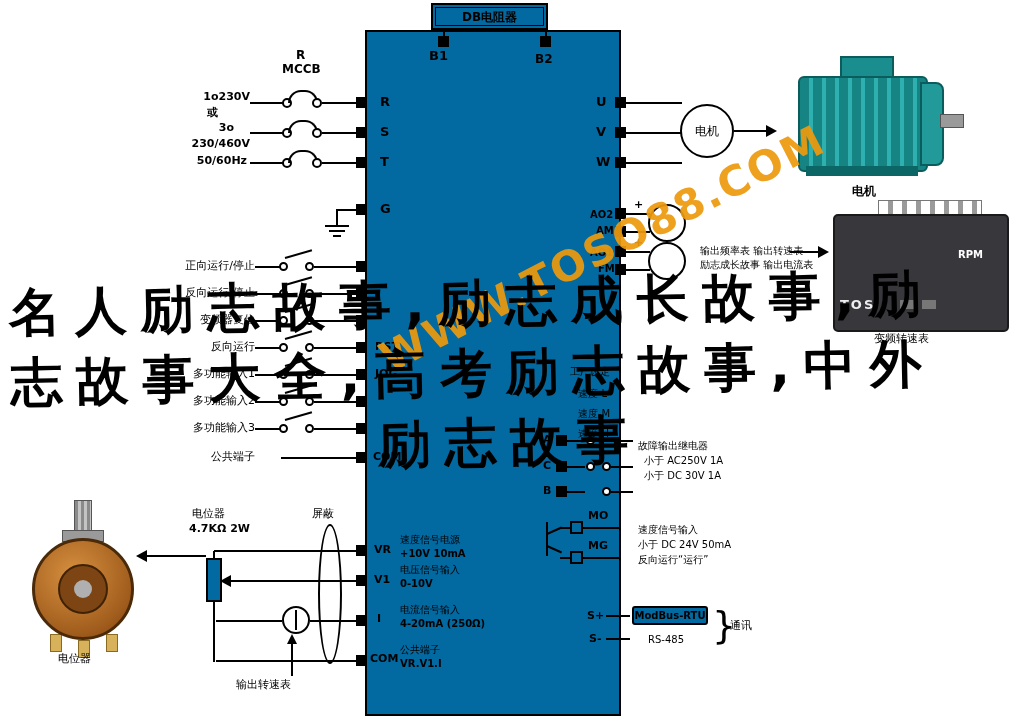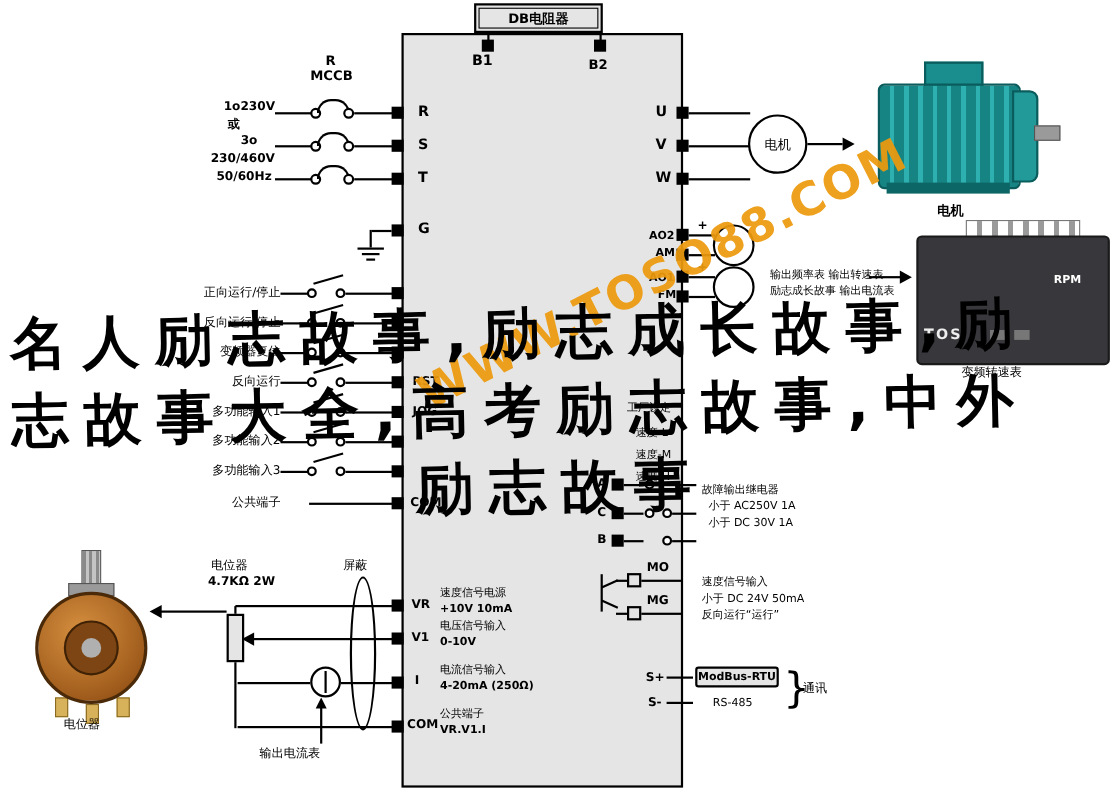--- a/index.html
+++ b/index.html
@@ -4,21 +4,21 @@
 <style>
   html,body{margin:0;padding:0;background:#fff}
   .canvas{position:relative;width:1013px;height:728px;background:#fff;overflow:hidden;
           font-family:"DejaVu Sans","Liberation Sans",sans-serif;color:#000}
   .h{position:absolute;background:#000;height:2px}
   .v{position:absolute;background:#000;width:2px}
   .sl{position:absolute;background:#000;height:2px;transform-origin:left center}
   .term{position:absolute;width:11px;height:11px;background:#000}
   .c{position:absolute;border:2px solid #000;border-radius:50%;background:#fff;box-sizing:border-box}
   .cc{display:flex;align-items:center;justify-content:center;font-size:12px}
-  .box{position:absolute;border:2px solid #000;box-sizing:border-box;background:#e5e5e5}
+  .box{position:absolute;border:2px solid #000;box-sizing:border-box;background:#0369a1}
   .t{position:absolute;white-space:nowrap;font-size:11px;line-height:1.25}
   .b{font-weight:bold}
   .arc{position:absolute;border:2px solid #000;border-bottom:none;border-radius:14px 14px 0 0;box-sizing:border-box;background:transparent}
   .arrR{position:absolute;width:0;height:0;border-left:11px solid #000;border-top:6px solid transparent;border-bottom:6px solid transparent}
   .arrL{position:absolute;width:0;height:0;border-right:11px solid #000;border-top:6px solid transparent;border-bottom:6px solid transparent}
   .arrU{position:absolute;width:0;height:0;border-bottom:10px solid #000;border-left:5px solid transparent;border-right:5px solid transparent}
   .wm{position:absolute;left:383px;top:336px;font-size:42px;font-weight:bold;letter-spacing:2px;
       color:#ED9A0D;transform:rotate(-27deg);transform-origin:left center;z-index:5;opacity:.93;white-space:nowrap}
   .overlay{position:absolute;left:0;top:262px;width:1013px;transform:rotate(-1.2deg);z-index:6}
   .ovl{position:absolute;white-space:nowrap;font-size:52px;font-weight:900;letter-spacing:14px;color:#000}
@@ -280,21 +280,21 @@
   <div class="t b" style="left:400px;top:618px;font-size:10px">4-20mA (250Ω)</div>
 
   <i class="h" style="left:216px;top:660px;width:143px"></i>
   <i class="term" style="left:356px;top:655px"></i>
   <div class="t b" style="left:370px;top:652px">COM</div>
   <div class="t" style="left:400px;top:644px;font-size:10px">公共端子</div>
   <div class="t b" style="left:400px;top:658px;font-size:10px">VR.V1.I</div>
 
   <i class="v" style="left:291px;top:642px;height:34px"></i>
   <i class="arrU" style="left:287px;top:634px"></i>
-  <div class="t" style="left:236px;top:678px">输出电流表</div>
+  <div class="t" style="left:236px;top:678px">输出转速表</div>
 
   <div style="position:absolute;left:74px;top:500px;width:16px;height:34px;background:repeating-linear-gradient(90deg,#8a8a8a 0 3px,#c4c4c4 3px 6px);border:1px solid #555"></div>
   <div style="position:absolute;left:62px;top:530px;width:40px;height:10px;background:#9a9a9a;border:1px solid #555"></div>
   <div style="position:absolute;left:50px;top:634px;width:10px;height:16px;background:#d8b25a;border:1px solid #8a6a20"></div>
   <div style="position:absolute;left:78px;top:640px;width:10px;height:16px;background:#d8b25a;border:1px solid #8a6a20"></div>
   <div style="position:absolute;left:106px;top:634px;width:10px;height:16px;background:#d8b25a;border:1px solid #8a6a20"></div>
   <div style="position:absolute;left:32px;top:538px;width:102px;height:102px;border-radius:50%;border:3px solid #4a2a08;background:radial-gradient(circle at 40% 35%,#d79040,#a05c1c 70%,#7a3f10);box-sizing:border-box"></div>
   <div style="position:absolute;left:58px;top:564px;width:50px;height:50px;border-radius:50%;background:#7c4513;border:2px solid #3f2206;box-sizing:border-box"></div>
   <div style="position:absolute;left:74px;top:580px;width:18px;height:18px;border-radius:50%;background:#b0b0b0"></div>
   <div class="t" style="left:58px;top:652px">电位器</div>

